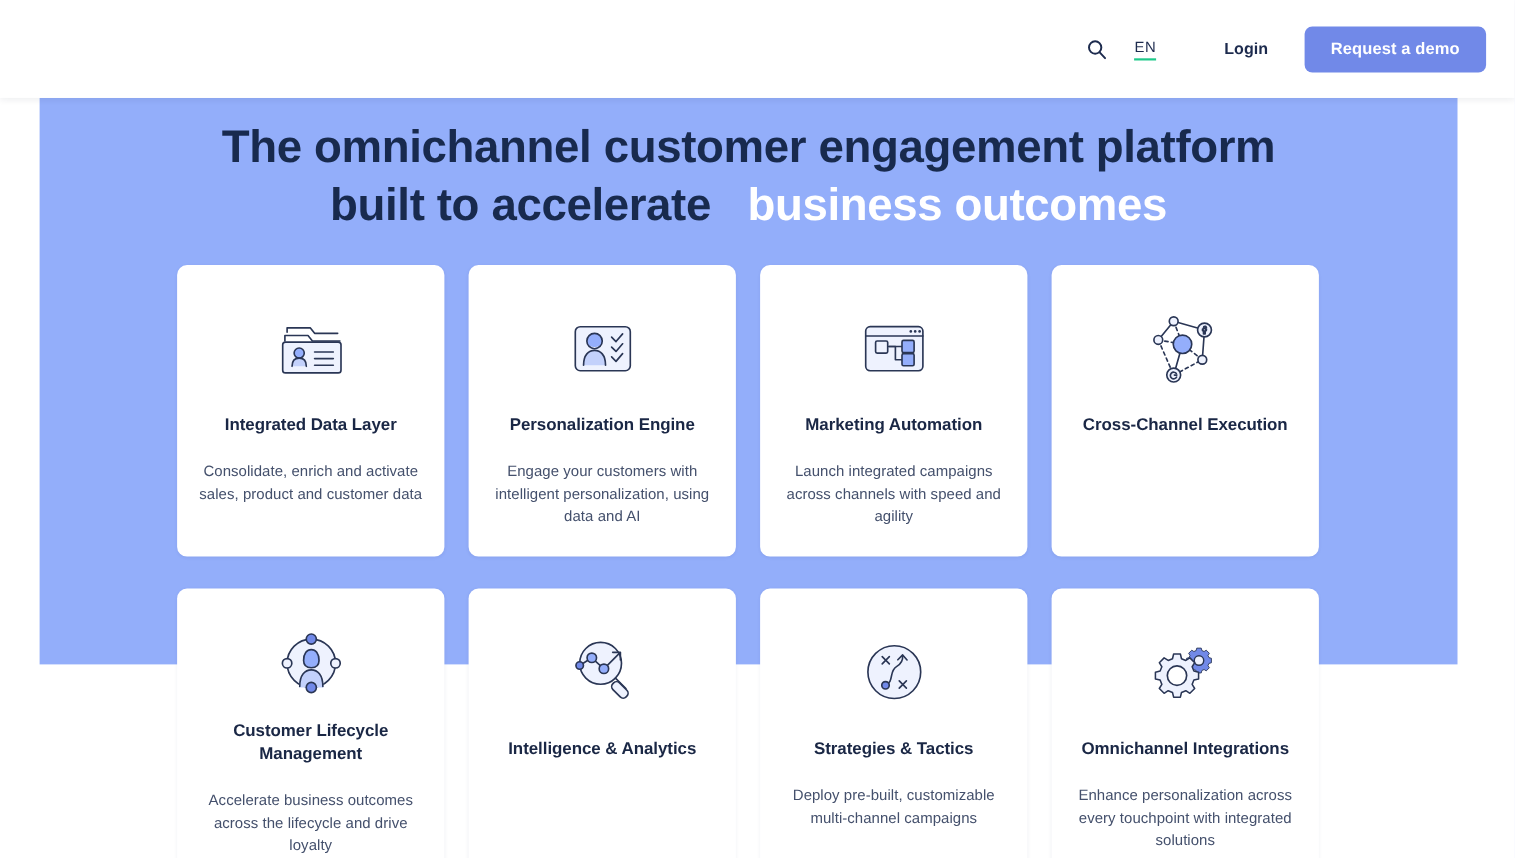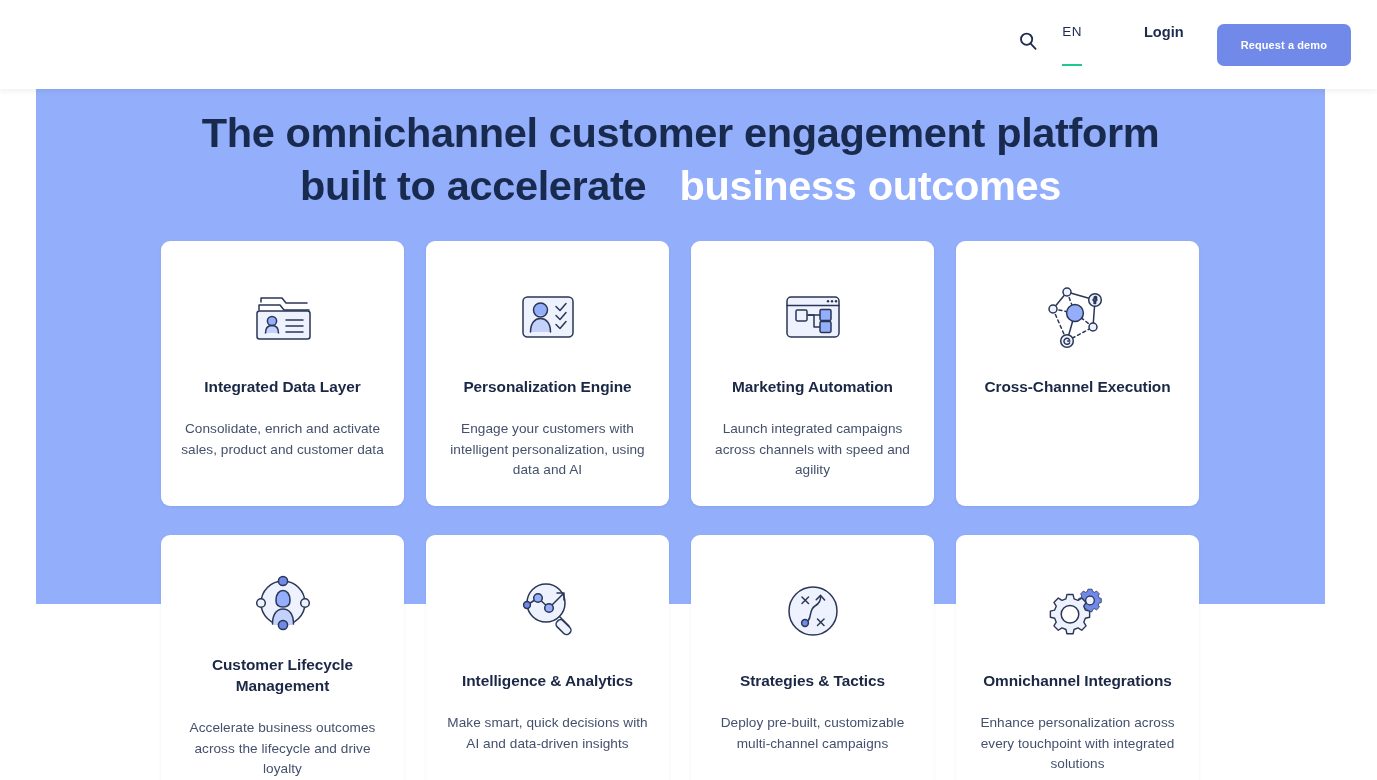--- a/index.html
+++ b/index.html
@@ -68,20 +68,21 @@
     letter-spacing: .1px;
     text-decoration: none;
     cursor: pointer;
     white-space: nowrap;
   }
 
   .header-right {
     margin-left: auto;
     margin-right: 26px;
     display: flex;
+    align-items: center;
     gap: 0;
   }
   .search-btn {
     width: 34px; height: 34px;
     display: flex; align-items: center; justify-content: center;
     background: none; border: none; cursor: pointer;
     margin-right: 17px;
   }
   .lang-switch {
     font-size: 13.5px;
@@ -98,21 +99,21 @@
     font-size: 14.6px;
     font-weight: 700;
     color: #1d2b4e;
     text-decoration: none;
     cursor: pointer;
     margin-right: 33px;
   }
   .demo-btn {
     background: #7189e8;
     color: #ffffff;
-    font-size: 11px;
+    font-size: 15px;
     font-weight: 700;
     border: none;
     border-radius: 7px;
     padding: 0 24px;
     height: 42px;
     cursor: pointer;
     letter-spacing: .1px;
     font-family: inherit;
     white-space: nowrap;
   }
@@ -365,21 +366,20 @@
           <polyline class="ico-stroke" points="45,14 52,14 52,21"></polyline>
           <circle cx="15" cy="26" r="3.4" fill="#7189e8"></circle>
           <circle class="ico-stroke" cx="15" cy="26" r="3.4"></circle>
           <circle cx="26" cy="19" r="4.3" fill="#94aefb"></circle>
           <circle class="ico-stroke" cx="26" cy="19" r="4.3"></circle>
           <circle cx="37" cy="29" r="4.3" fill="#94aefb"></circle>
           <circle class="ico-stroke" cx="37" cy="29" r="4.3"></circle>
         </svg>
       </div>
       <div class="card-title">Intelligence &amp; Analytics</div>
-      <div class="card-desc">Make smart, quick decisions with AI and data-driven insights</div>
     </div>
 
     <div class="feature-card">
       <div class="card-icon">
         <svg width="62" height="62" viewBox="0 0 62 62">
           <circle class="ico-fill-light" cx="31" cy="31" r="24"></circle>
           <circle class="ico-stroke" cx="31" cy="31" r="24"></circle>
           <path class="ico-stroke" d="M23,43 C31,40 26,30 33,26 C38,23 39,20 38.5,16"></path>
           <polyline class="ico-stroke" points="34.2,19.8 38.6,15.4 42.6,20"></polyline>
           <circle cx="23" cy="43" r="3.4" fill="#7189e8"></circle>

